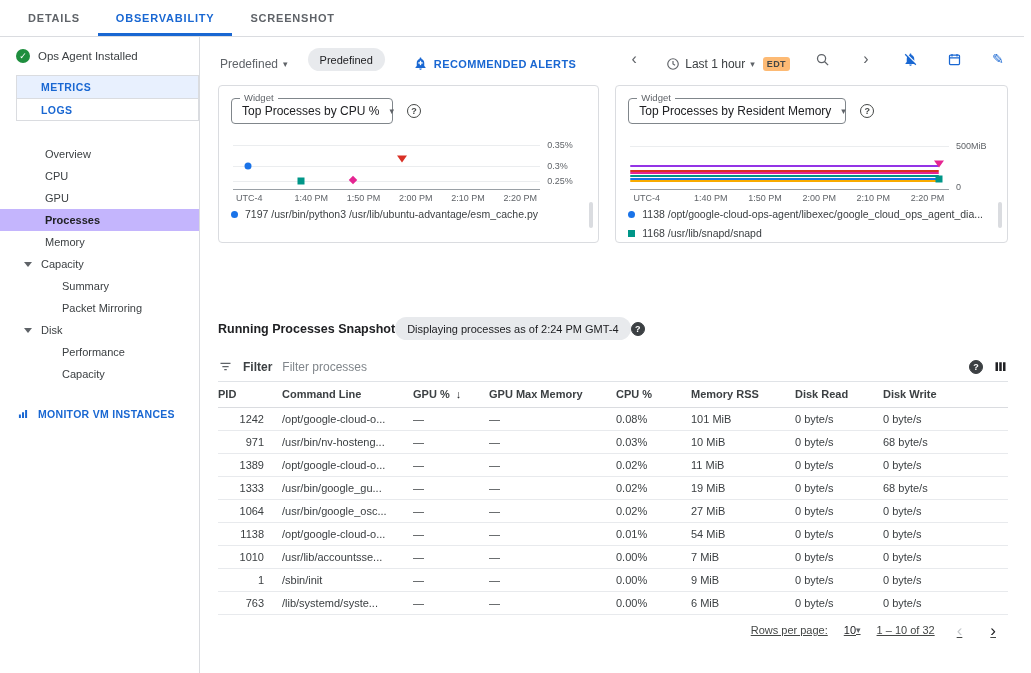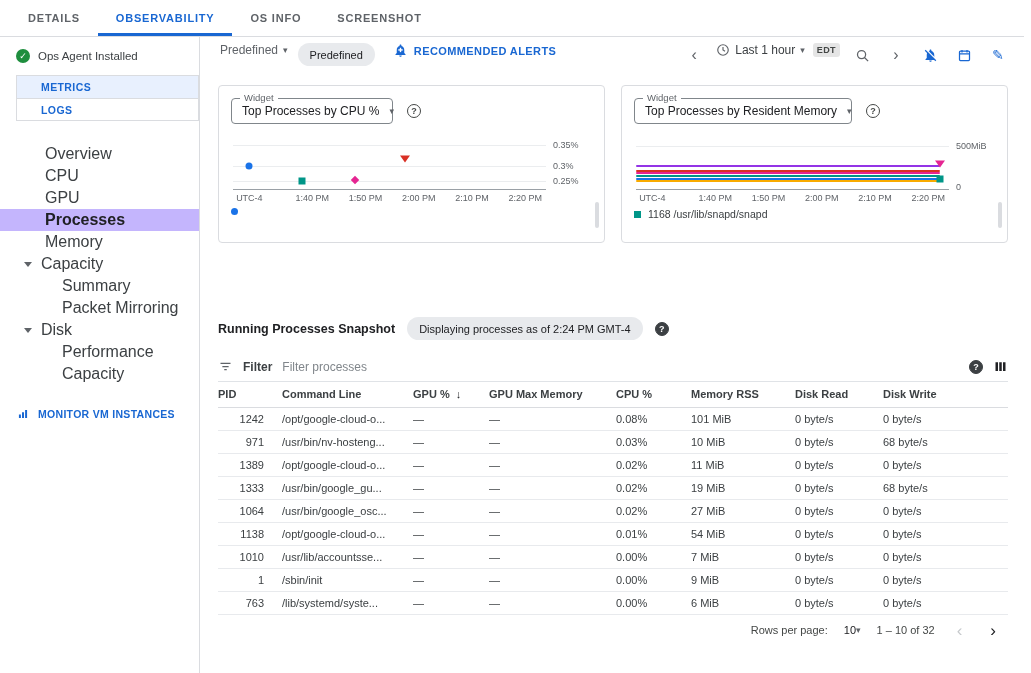--- a/index.html
+++ b/index.html
@@ -19,46 +19,46 @@
   .sidebar { width:200px; flex:none; border-right:1px solid #dadce0; padding-top:6px; }
   .agent-status { display:flex; align-items:center; gap:8px; padding:6px 16px 12px; font-size:11.5px; color:#3c4043; }
   .check-icon { width:14px; height:14px; border-radius:50%; background:#1e8e3e; color:#fff;
                 display:inline-flex; align-items:center; justify-content:center; font-size:9px; flex:none; }
   .ml-group { margin:0 0 0 16px; border:1px solid #dadce0; }
   .ml-btn { height:22px; display:flex; align-items:center; padding-left:24px; font-size:10.5px;
             font-weight:700; letter-spacing:.4px; color:#1967d2; background:#fff; cursor:pointer; }
   .ml-btn + .ml-btn { border-top:1px solid #dadce0; }
   .ml-btn.selected { background:#e8f0fe; }
   .nav { margin-top:22px; }
-  .nav-item { height:22px; display:flex; align-items:center; font-size:16px; color:#3c4043; cursor:pointer; }
+  .nav-item { height:22px; display:flex; align-items:center; font-size:11px; color:#3c4043; cursor:pointer; }
   .nav-item .arrow { display:none; }
   .nav-item.group { padding-left:24px; }
   .nav-item.group .arrow { display:inline-block; width:0; height:0; border-left:4px solid transparent;
             border-right:4px solid transparent; border-top:5px solid #5f6368; margin-right:9px; }
   .nav-item.lvl1 { padding-left:45px; }
   .nav-item.lvl2 { padding-left:62px; }
   .nav-item.selected { background:#c4b5fd; color:#202124; font-weight:700; }
   .monitor-link { margin-top:16px; padding:6px 16px; display:flex; align-items:center; gap:8px;
             color:#1967d2; font-size:10.5px; font-weight:700; letter-spacing:.3px; cursor:pointer; }
   
   .main { flex:1; display:flex; flex-direction:column; overflow:hidden; }
-  .toolbar { display:flex; align-items:flex-start; gap:10px; padding:6px 14px 0 20px; height:34px; }
+  .toolbar { display:flex; align-items:flex-end; gap:20px; padding:6px 14px 0 20px; height:34px; }
   .spacer { flex:1; }
   .dd { display:flex; align-items:center; gap:5px; font-size:12px; color:#5f6368; cursor:pointer; }
   .caret { color:#5f6368; font-size:9px; }
   .chip { background:#e8eaed; border-radius:12px; height:23px; display:inline-flex; align-items:center;
           padding:0 12px; font-size:11px; color:#202124; cursor:pointer; white-space:nowrap; }
   .rec-alerts { display:flex; align-items:center; gap:6px; color:#1967d2; font-size:11px;
           font-weight:700; letter-spacing:.4px; margin-left:8px; cursor:pointer; }
   .icon-btn { width:24px; height:24px; display:inline-flex; align-items:center; justify-content:center;
           color:#5f6368; cursor:pointer; flex:none; }
   .icon-btn.chev { font-size:16px; }
   .icon-btn.pencil { color:#1967d2; font-size:14px; }
   .time-range { display:flex; align-items:center; gap:5px; font-size:12px; color:#3c4043; cursor:pointer; }
-  .tz { background:#e5e5e5; border-radius:3px; padding:2px 4px; font-size:9px; font-weight:700;
+  .tz { background:#fdba74; border-radius:3px; padding:2px 4px; font-size:9px; font-weight:700;
         color:#444746; letter-spacing:.4px; margin-left:3px; }
   
   .widgets-row { display:flex; gap:16px; padding:14px 16px 0 18px; }
   .widget-card { flex:1; height:158px; border:1px solid #dadce0; border-radius:4px;
           padding:12px 12px 10px; position:relative; background:#fff; }
   .widget-head { display:flex; align-items:center; gap:14px; }
   .widget-select { position:relative; height:26px; border:1px solid #80868b; border-radius:4px;
           display:flex; align-items:center; padding:0 8px 0 10px; cursor:pointer; background:#fff; }
   .float-label { position:absolute; top:-7px; left:8px; background:#fff; padding:0 4px;
           font-size:9.5px; color:#5f6368; }
@@ -80,50 +80,49 @@
   .pt.triangle { width:0; height:0; background:transparent !important;
           border-left:5px solid transparent; border-right:5px solid transparent; border-top:7px solid #d93025; }
   .legend { margin-top:10px; display:flex; flex-direction:column; gap:7px; padding-right:12px; overflow:hidden; }
   .legend-item { display:flex; align-items:center; gap:7px; font-size:10.5px; color:#3c4043;
           white-space:nowrap; overflow:hidden; cursor:pointer; }
   .marker { width:7px; height:7px; flex:none; }
   .marker.circle { border-radius:50%; }
   .legend-scrollbar { position:absolute; right:5px; bottom:14px; width:4px; height:26px;
           border-radius:2px; background:#dadce0; cursor:pointer; }
   
-  .snapshot-header { margin:74px 16px 0 18px; display:flex; align-items:center; gap:12px; }
+  .snapshot-header { margin:74px 16px 0 18px; display:flex; align-items:center; }
   .section-title { font-size:12.5px; font-weight:700; color:#202124; }
   .filter-row { margin:12px 16px 0 18px; height:30px; display:flex; align-items:center; gap:10px;
           border-bottom:1px solid #e0e3e7; }
   .filter-label { font-size:12px; color:#3c4043; font-weight:700; }
   .filter-input { flex:1; border:0; outline:0; font-size:12px; color:#202124; font-family:inherit; background:transparent; }
   .filter-input::placeholder { color:#80868b; }
   .process-table { width:calc(100% - 34px); margin:0 16px 0 18px; border-collapse:collapse;
           table-layout:fixed; font-size:11px; }
   .process-table th { font-weight:700; color:#3c4043; text-align:left; height:25px;
           border-bottom:1px solid #dadce0; white-space:nowrap; }
   .process-table td { height:23px; border-bottom:1px solid #e8eaed; color:#3c4043;
           white-space:nowrap; overflow:hidden; }
   .c0 { text-align:right; padding-right:18px; }
   .sort { margin-left:6px; font-size:11px; color:#202124; cursor:pointer; }
   .pagination { display:flex; align-items:center; justify-content:flex-end; gap:16px;
-          padding:7px 22px 0 0; font-size:11px; color:#444746; }
+          padding:7px 22px 0 0; font-size:11px; color:#444746;text-decoration:underline; }
   .pg-select { display:inline-flex; align-items:center; color:#202124; cursor:pointer; }
   .pg-chev { font-size:17px; line-height:1; cursor:pointer; padding:0 6px; color:#202124; }
   .pg-chev.disabled { color:#c6c9cc; }
 </style>
 </head>
 <body>
 
 <div class="app">
 
   <div class="tabbar">
     <div class="tab">DETAILS</div>
     <div class="tab active">OBSERVABILITY</div>
-    <div class="tab">OS INFO</div>
     <div class="tab">SCREENSHOT</div>
   </div>
 
   <div class="layout">
 
     <aside class="sidebar">
       <div class="agent-status">
         <span class="check-icon" style="background: rgb(30, 142, 62);">✓</span>
         <span>Ops Agent Installed</span>
       </div>
@@ -272,20 +271,21 @@
               <span class="xtick" style="left: 88%;">2:20 PM</span>
               <div class="pt circle" style="left: 5%; top: 54%; background: rgb(26, 115, 232);"></div>
               <div class="pt square" style="left: 22%; top: 84%; background: rgb(0, 150, 136);"></div>
               <div class="pt diamond" style="left: 39%; top: 82%; background: rgb(229, 37, 146);"></div>
               <div class="pt triangle" style="left: 55%; top: 38%; border-top-color: rgb(217, 48, 37);"></div>
             </div>
           <div class="legend">
 
               <div class="legend-item">
                 <span class="marker circle" style="background: rgb(26, 115, 232);"></span>
+                <span class="legend-label">7197 /usr/bin/python3 /usr/lib/ubuntu-advantage/esm_cache.py</span>
               </div>
 
             </div>
           <span class="legend-scrollbar"></span>
         </div>
 
         <div class="widget-card">
           <div class="widget-head">
             <div class="widget-select" style="width:218px">
               <span class="float-label">Widget</span>
@@ -308,20 +308,24 @@
               <div class="series-line" style="top: 62%; background: rgb(217, 48, 37);"></div>
               <div class="series-line" style="top: 66%; background: rgb(229, 37, 146);"></div>
               <div class="series-line" style="top: 72%; background: rgb(0, 150, 136);"></div>
               <div class="series-line" style="top: 77%; background: rgb(26, 115, 232);"></div>
               <div class="series-line" style="top: 82%; background: rgb(249, 171, 0);"></div>
               <div class="pt triangle" style="left: 97%; top: 48%; border-top-color: rgb(229, 37, 146);"></div>
               <div class="pt square" style="left: 97%; top: 80%; background: rgb(0, 150, 136);"></div>
             </div>
           <div class="legend">
 
+              <div class="legend-item">
+                <span class="marker circle" style="background: rgb(26, 115, 232);"></span>
+                <span class="legend-label">1138 /opt/google-cloud-ops-agent/libexec/google_cloud_ops_agent_dia...</span>
+              </div>
 
               <div class="legend-item">
                 <span class="marker square" style="background: rgb(0, 150, 136);"></span>
                 <span class="legend-label">1168 /usr/lib/snapd/snapd</span>
               </div>
             </div>
           <span class="legend-scrollbar"></span>
         </div>
 
       </div>

